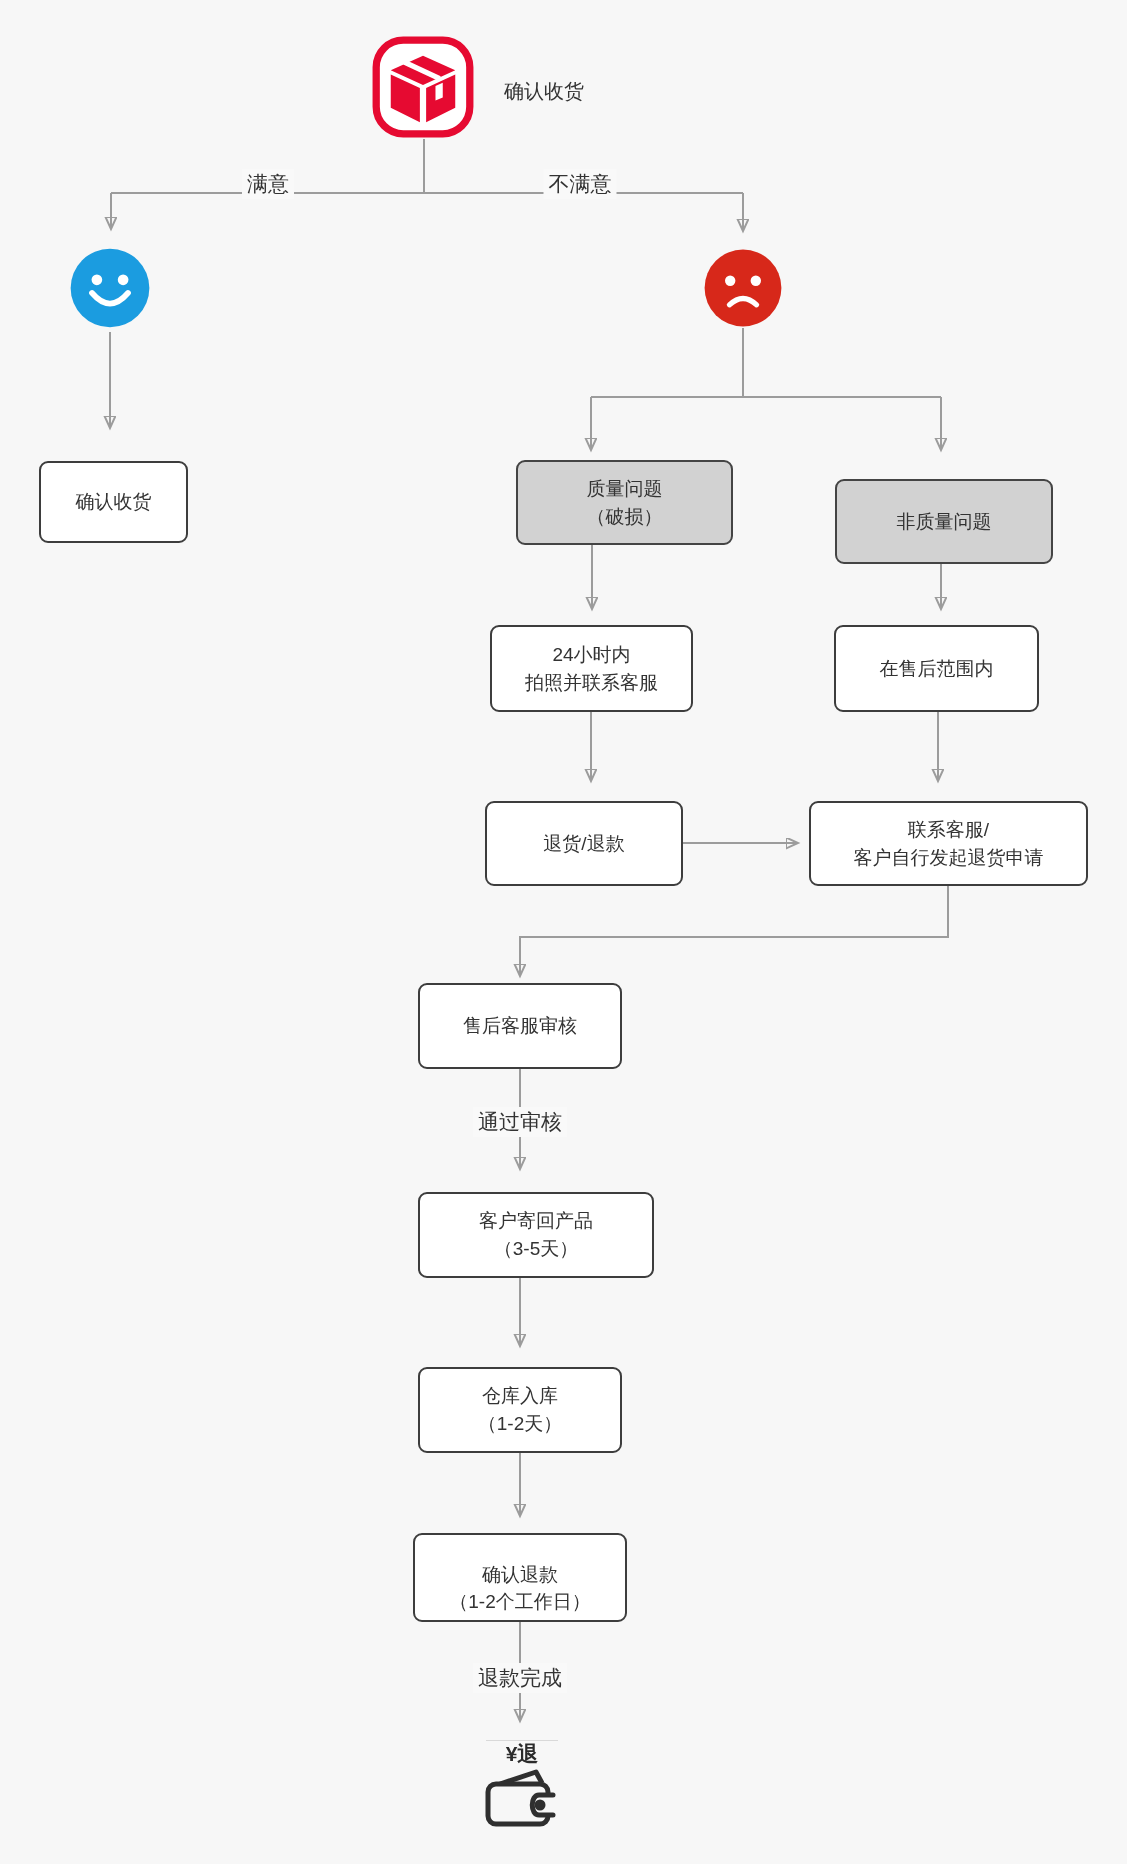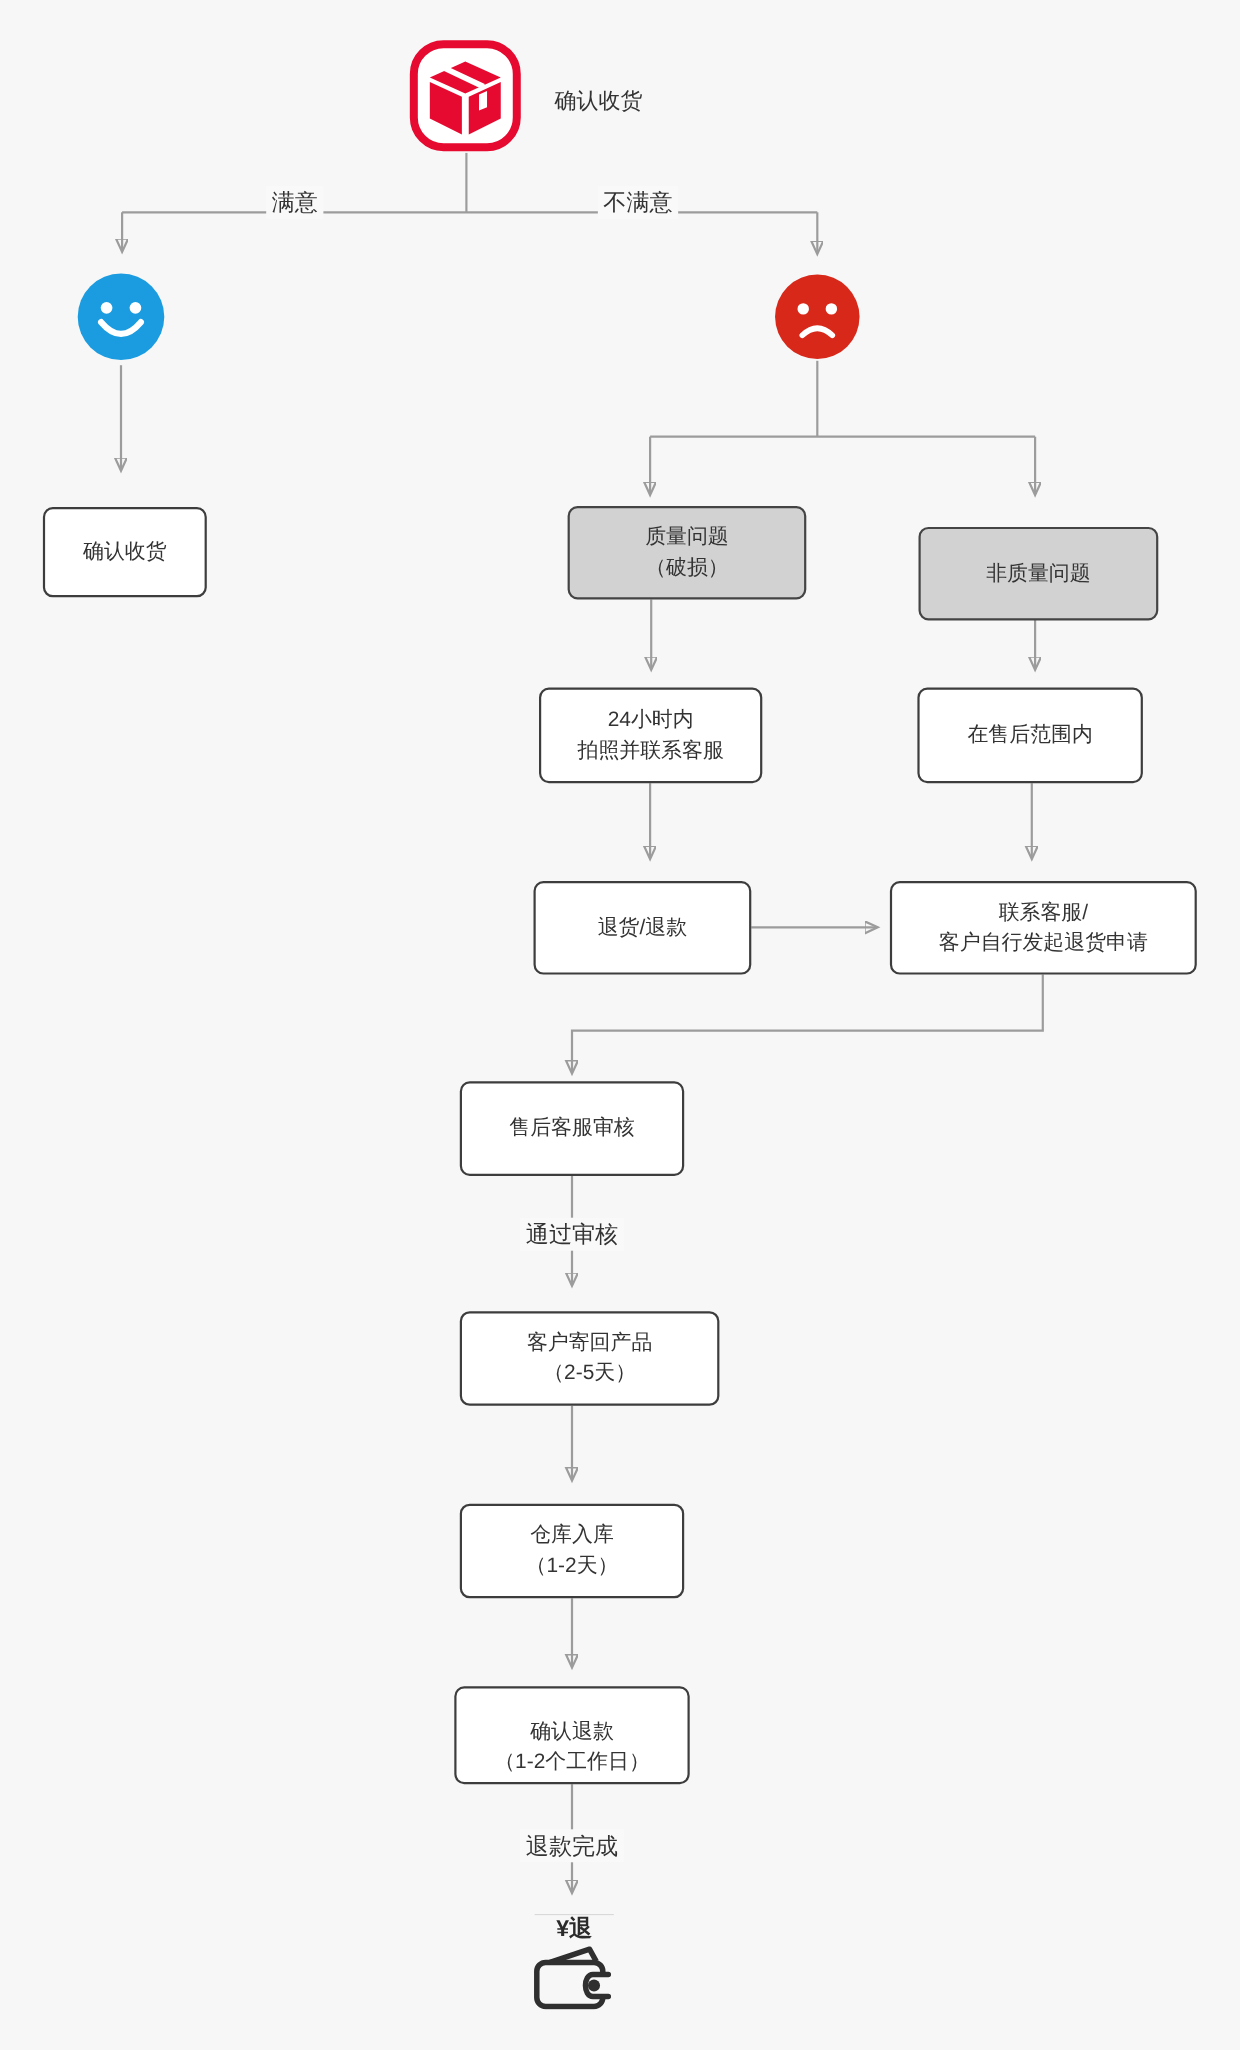--- a/index.html
+++ b/index.html
@@ -168,21 +168,21 @@
   </div>
 
   <div class="node" style="left:418px; top:983px; width:204px; height:86px;">
     <span>售后客服审核</span>
   </div>
 
   <div class="edge-label" style="left:520px; top:1122px;">通过审核</div>
 
   <div class="node" style="left:418px; top:1192px; width:236px; height:86px;align-items:center;">
     <span>客户寄回产品</span>
-    <span>（2-5天）</span>
+    <span>（3-5天）</span>
   </div>
 
   <div class="node" style="left:418px; top:1367px; width:204px; height:86px;">
     <span>仓库入库</span>
     <span>（1-2天）</span>
   </div>
 
   <div class="node" style="left:413px; top:1533px; width:214px; height:89px;justify-content:flex-end;">
     <span>确认退款</span>
     <span>（1-2个工作日）</span>

